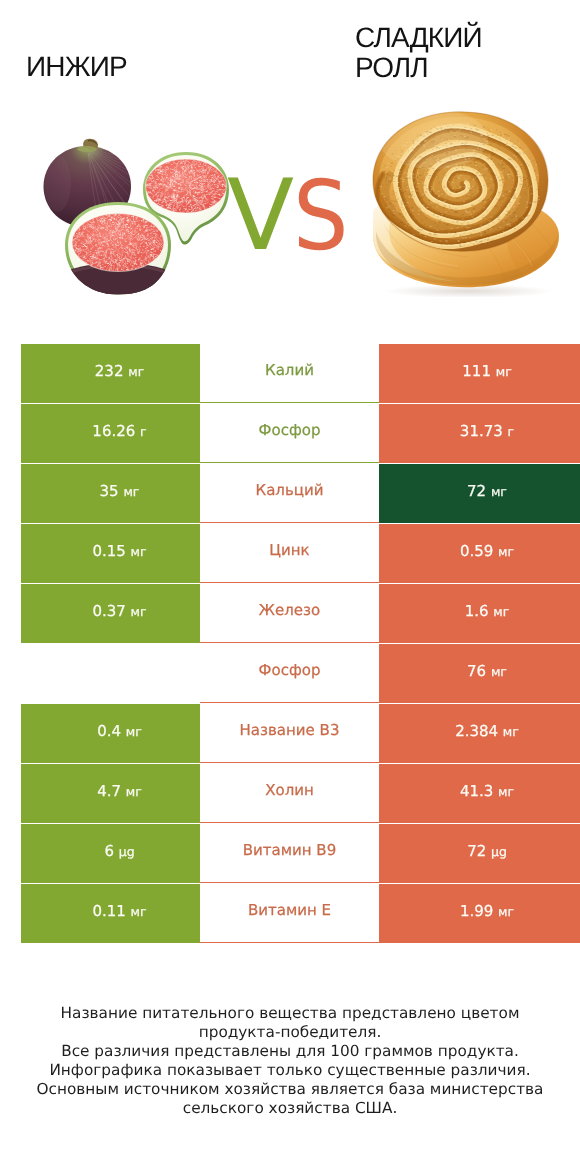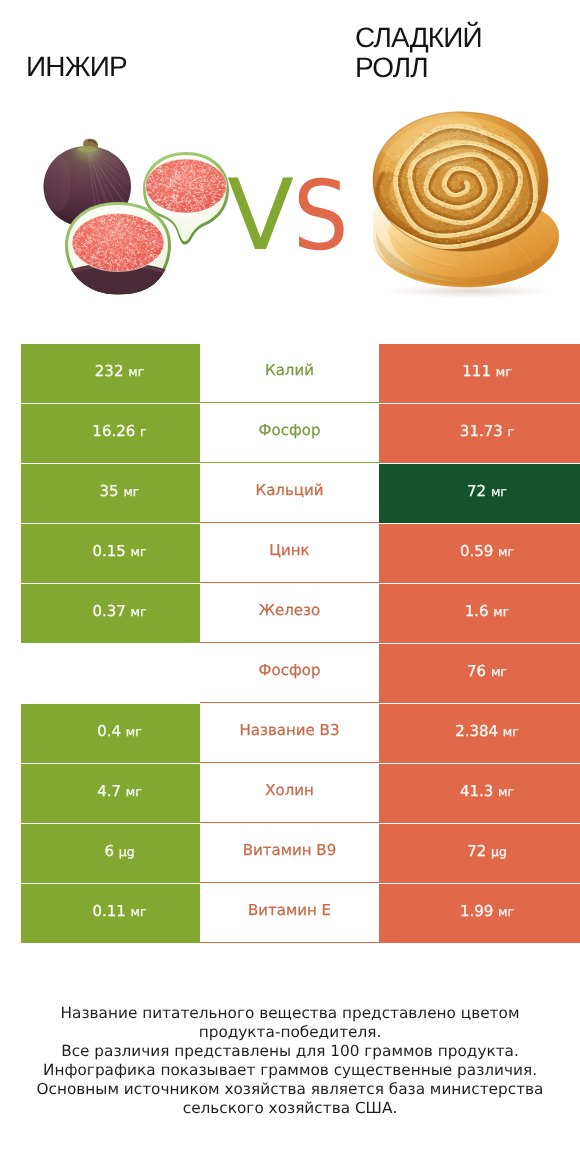--- a/index.html
+++ b/index.html
@@ -308,17 +308,17 @@
         </div>
         <div class="cellR" style="background:#E0694A">
           <span class="val" style="color:#fbfbf5">1.99 <span class="u">мг</span></span>
         </div>
       </div>
     </div>
   <div class="foot">
       <div>Название питательного вещества представлено цветом</div>
       <div>продукта-победителя.</div>
       <div>Все различия представлены для 100 граммов продукта.</div>
-      <div>Инфографика показывает граммов существенные различия.</div>
+      <div>Инфографика показывает только существенные различия.</div>
       <div>Основным источником хозяйства является база министерства</div>
       <div>сельского хозяйства США.</div>
     </div>
 </div>
 
 </body></html>

